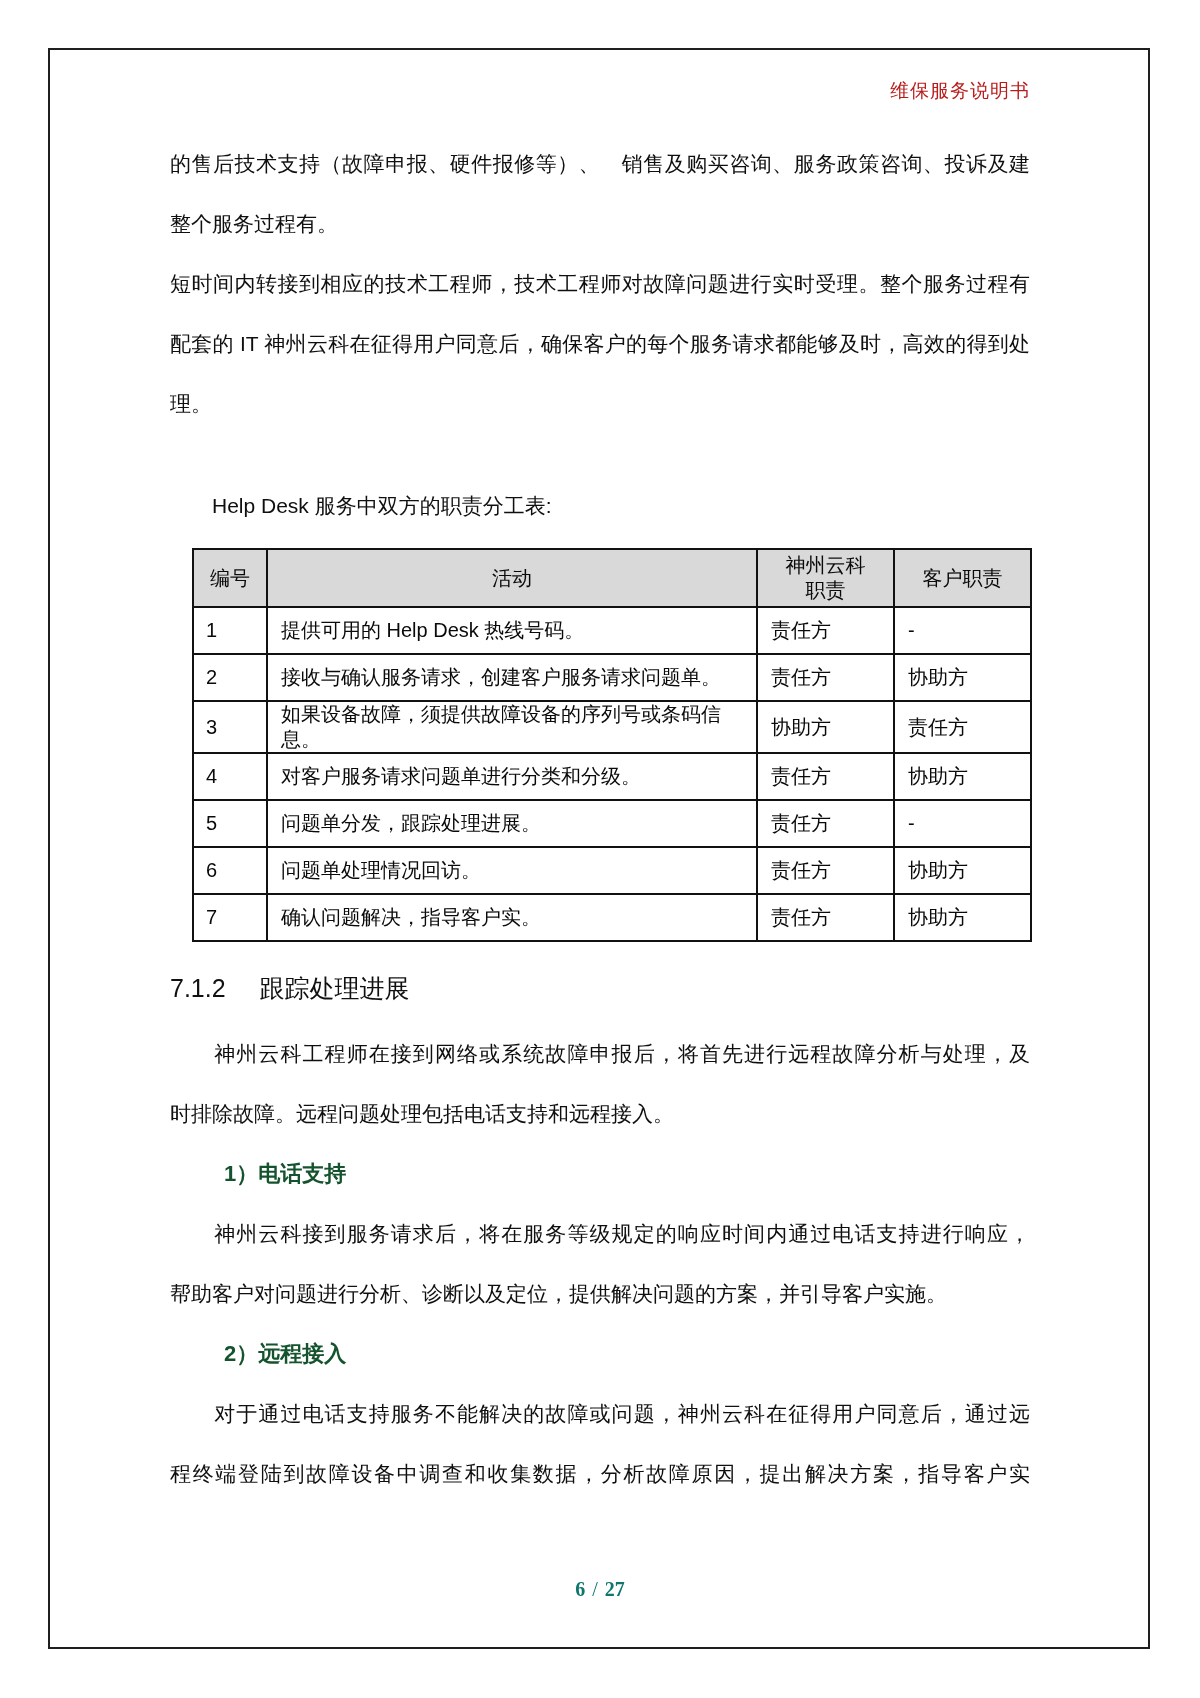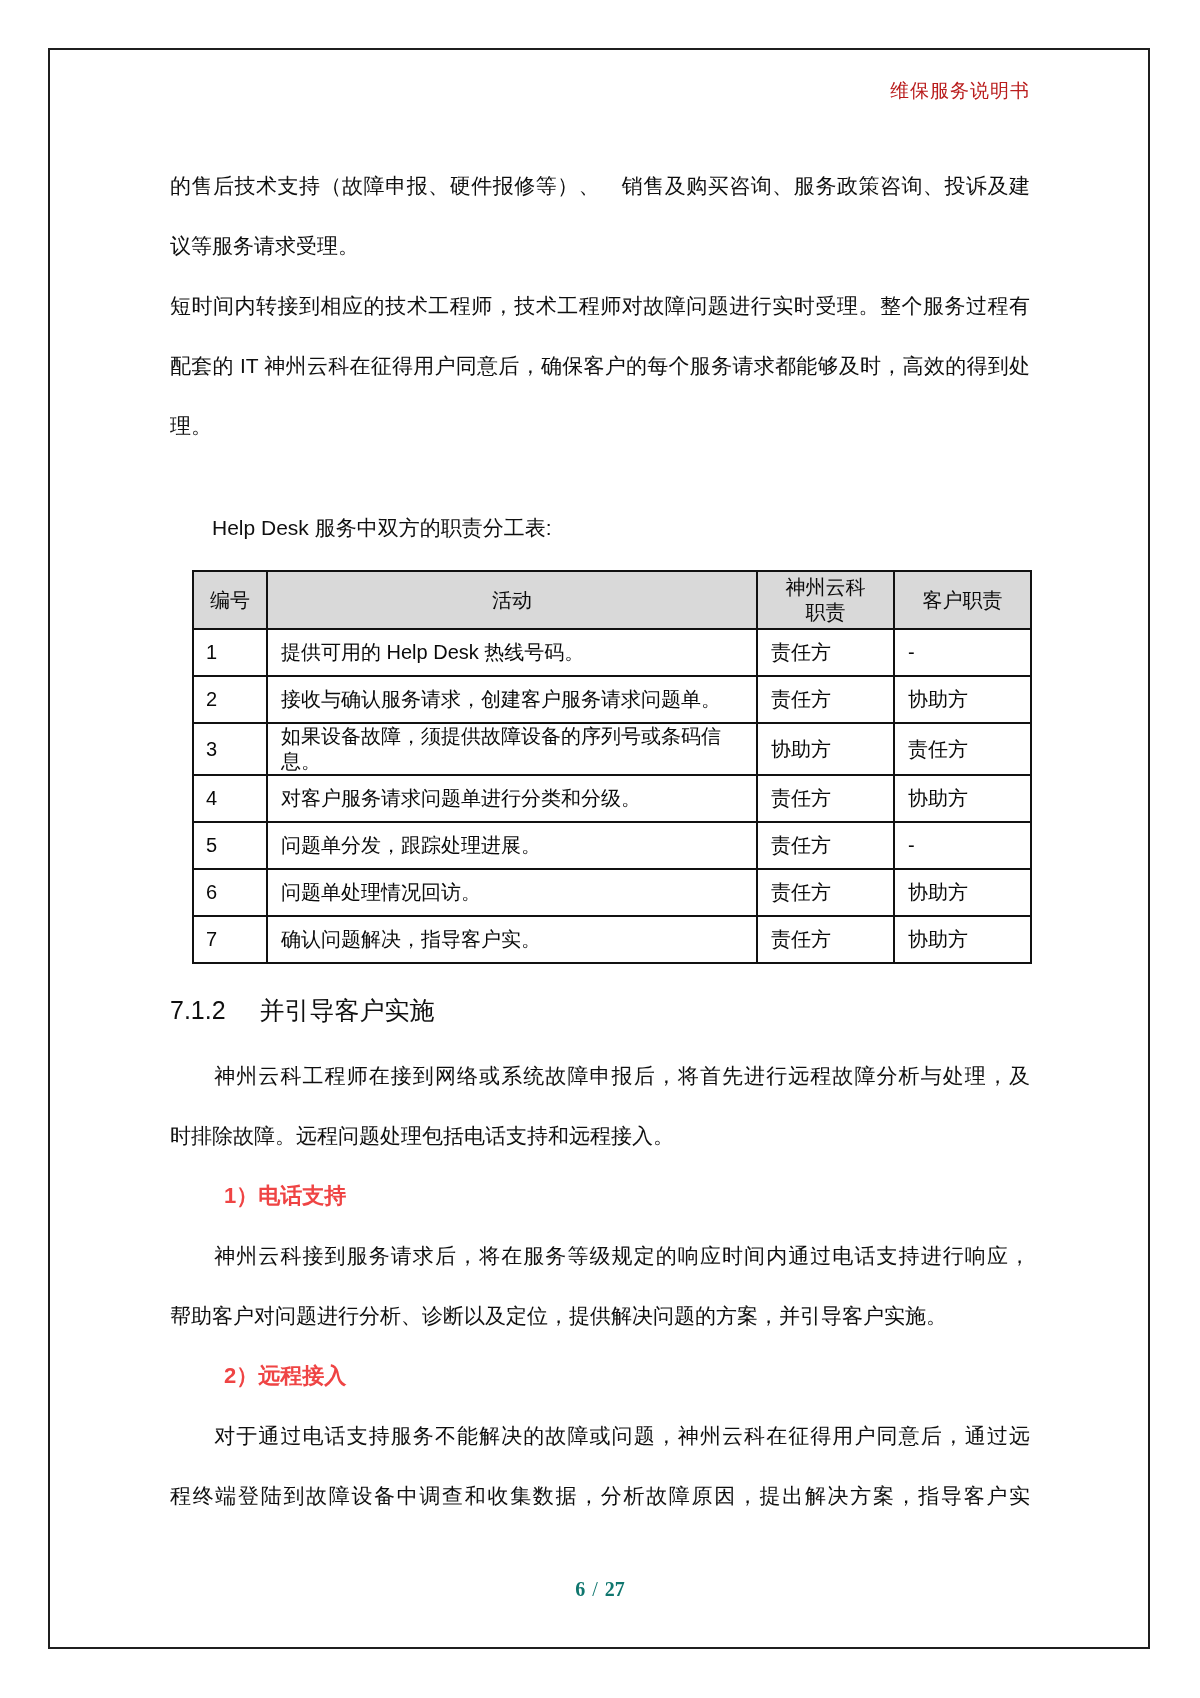--- a/index.html
+++ b/index.html
@@ -9,59 +9,59 @@
   }
   .frame {
     position:absolute; left:48px; top:48px; width:1098px; height:1597px;
     border:2px solid #1f1f1f;
   }
   .doc-header {
     position:absolute; top:78px; left:170px; width:860px; text-align:right;
     font-family:"Liberation Serif","DejaVu Serif",serif; font-size:19px; color:#b91c1c;
     letter-spacing:1px;
   }
-  .content { position:absolute; left:170px; top:156px; width:860px; }
+  .content { position:absolute; left:170px; top:134px; width:860px; }
   .para { font-size:21px; line-height:60px; color:#0f0f0f; }
   .para .line { min-height:60px; }
   .para .line.jl { text-align:justify; text-align-last:justify; }
   .caption { margin-top:42px; }
   .resp-table {
     margin-top:12px; margin-left:22px; width:838px;
     border-collapse:collapse; table-layout:fixed; font-size:20px; color:#0a0a0a;
   }
   .resp-table th, .resp-table td { border:2px solid #111111; }
   .resp-table th {
     background:#d9d9d9; font-weight:400; text-align:center; vertical-align:middle;
     height:56px; line-height:25px; white-space:pre-line; padding:0 4px;
   }
   .resp-table td { height:45px; vertical-align:middle; padding:0 6px 0 13px; line-height:25px; }
   .resp-table td.c0 { padding-left:12px; }
   .sec-heading { margin-top:24px; font-size:25px; line-height:44px; color:#101010; }
   .sec-num { margin-right:34px; }
   .para.after-heading { margin-top:14px; }
-  .sub-head { font-size:22px; font-weight:700; line-height:60px; padding-left:54px; color:#ef4444; }
+  .sub-head { font-size:22px; font-weight:700; line-height:60px; padding-left:54px; color:#14532d; }
   .footer {
     position:absolute; left:0; top:1578px; width:1200px; text-align:center;
     font-family:"Liberation Serif","DejaVu Serif",serif; font-size:20px; color:#0f766e;
   }
   .pg-num { font-weight:700; }
   .pg-sep { margin:0 7px; font-weight:400; }
 </style>
 </head>
 <body>
 
 <div class="page">
   <div class="frame"></div>
 
   <div class="doc-header">维保服务说明书</div>
 
   <div class="content">
     <div class="para">
         <div class="line jl">的售后技术支持（故障申报、硬件报修等）、　销售及购买咨询、服务政策咨询、投诉及建</div>
-        <div class="line">议等服务请求受理。</div>
+        <div class="line">整个服务过程有。</div>
       </div>
     <div class="para">
         <div class="line jl">短时间内转接到相应的技术工程师，技术工程师对故障问题进行实时受理。整个服务过程有</div>
         <div class="line jl">配套的 IT 神州云科在征得用户同意后，确保客户的每个服务请求都能够及时，高效的得到处</div>
         <div class="line">理。</div>
       </div>
     <div class="para caption">
         <div class="line">　　Help Desk 服务中双方的职责分工表:</div>
       </div>
 
@@ -121,21 +121,21 @@
           <tr>
             <td class="c0">7</td>
             <td class="c1">确认问题解决，指导客户实。</td>
             <td class="c2">责任方</td>
             <td class="c3">协助方</td>
           </tr>
         </tbody>
     </table>
 
     <div class="sec-heading">
-      <span class="sec-num">7.1.2</span><span class="sec-title">并引导客户实施</span>
+      <span class="sec-num">7.1.2</span><span class="sec-title">跟踪处理进展</span>
     </div>
 
     <div class="para after-heading">
         <div class="line jl">　　神州云科工程师在接到网络或系统故障申报后，将首先进行远程故障分析与处理，及</div>
         <div class="line">时排除故障。远程问题处理包括电话支持和远程接入。</div>
       </div>
     <div class="sub-head">1）电话支持</div>
     <div class="para">
         <div class="line jl">　　神州云科接到服务请求后，将在服务等级规定的响应时间内通过电话支持进行响应，</div>
         <div class="line">帮助客户对问题进行分析、诊断以及定位，提供解决问题的方案，并引导客户实施。</div>

